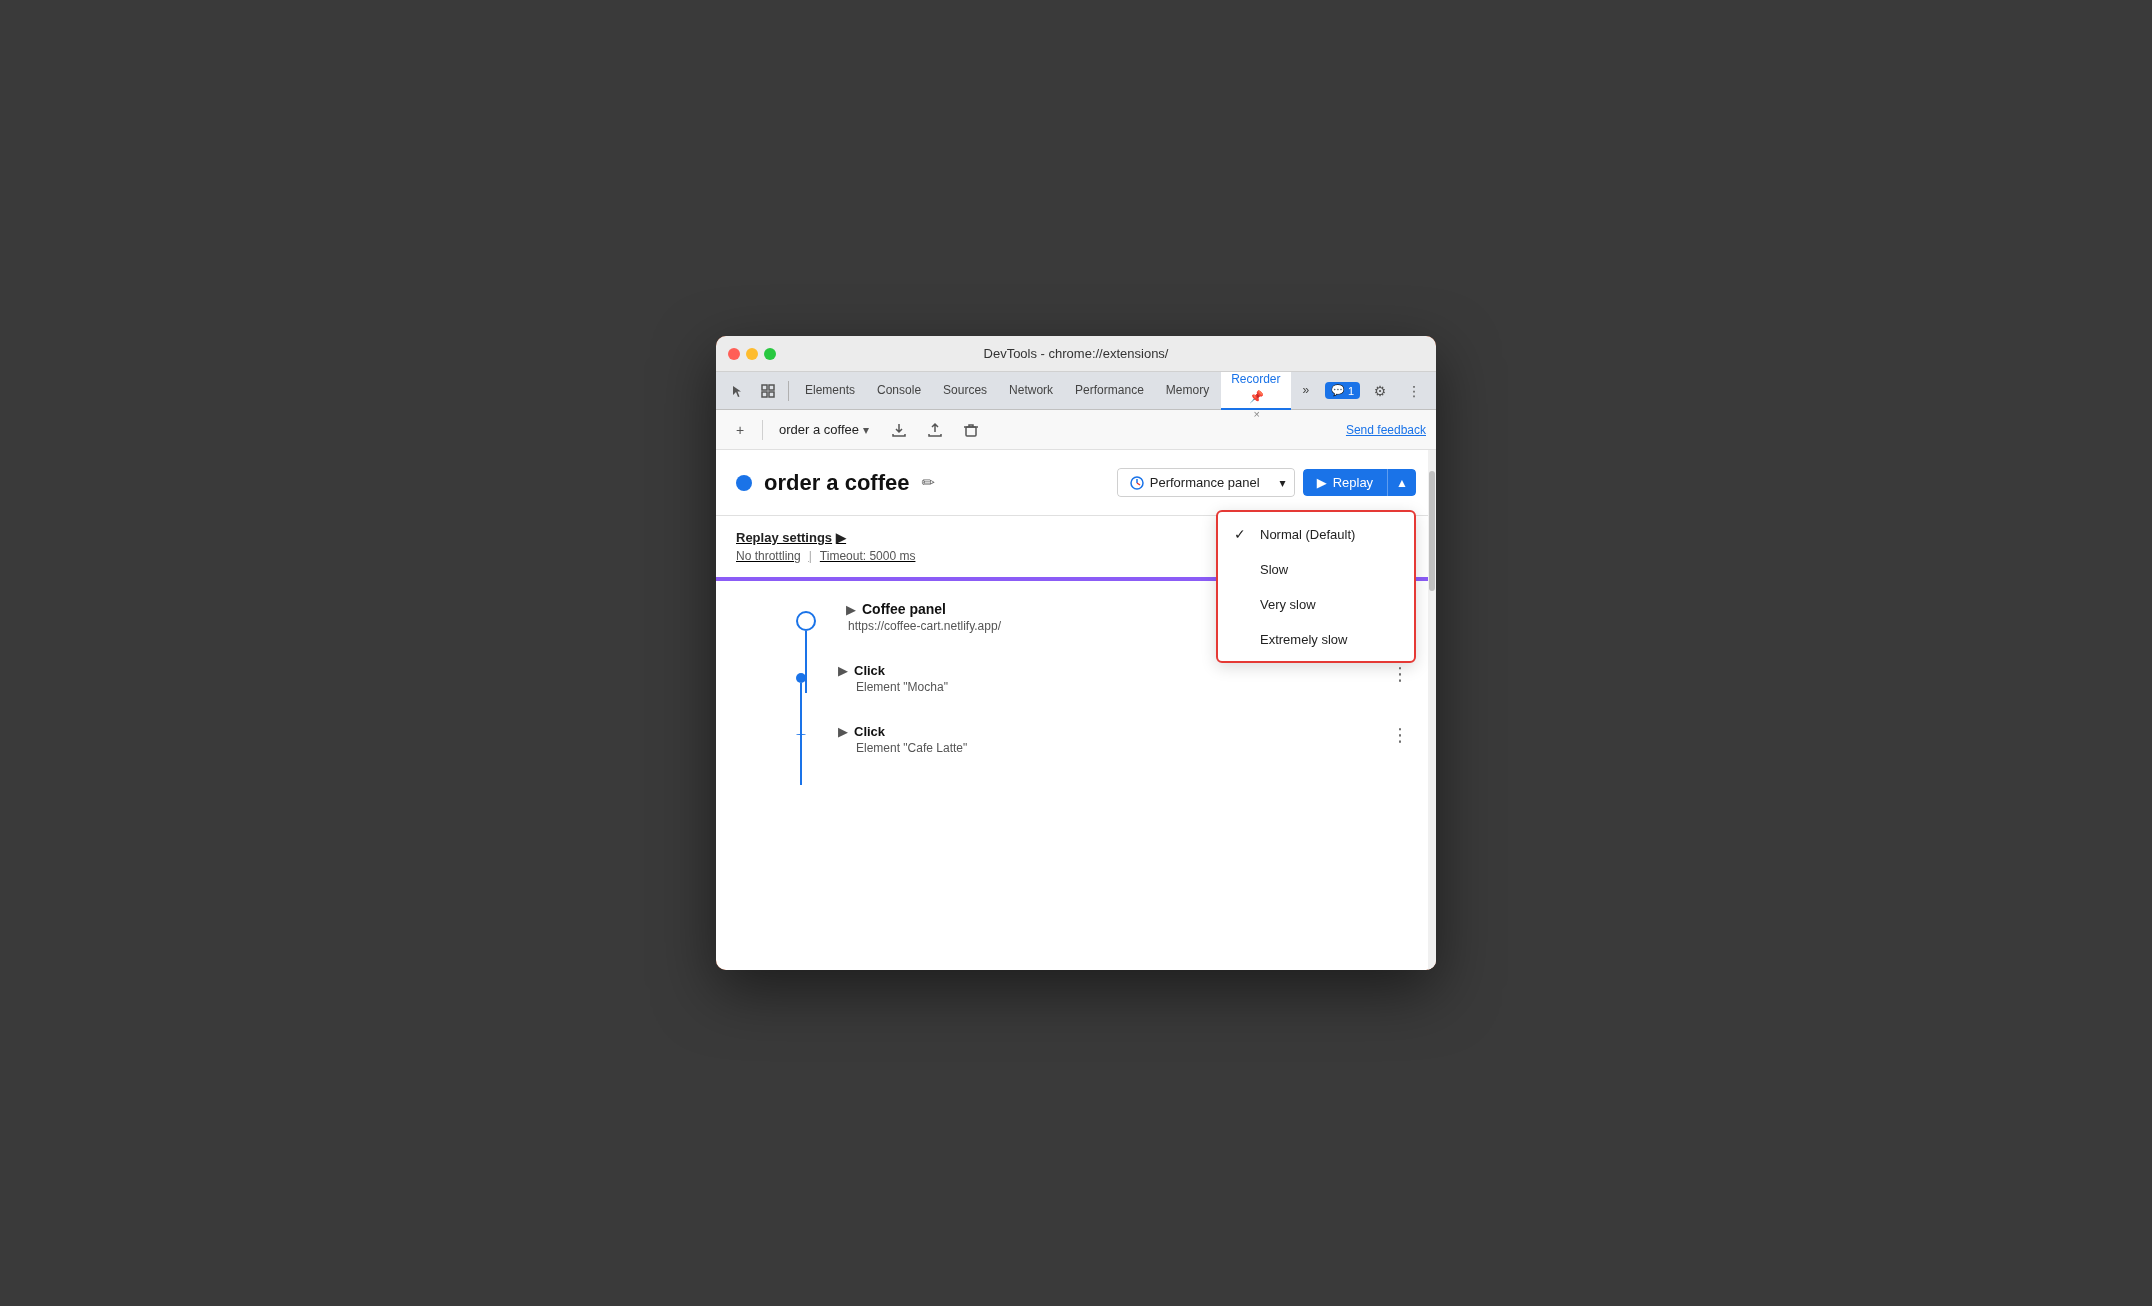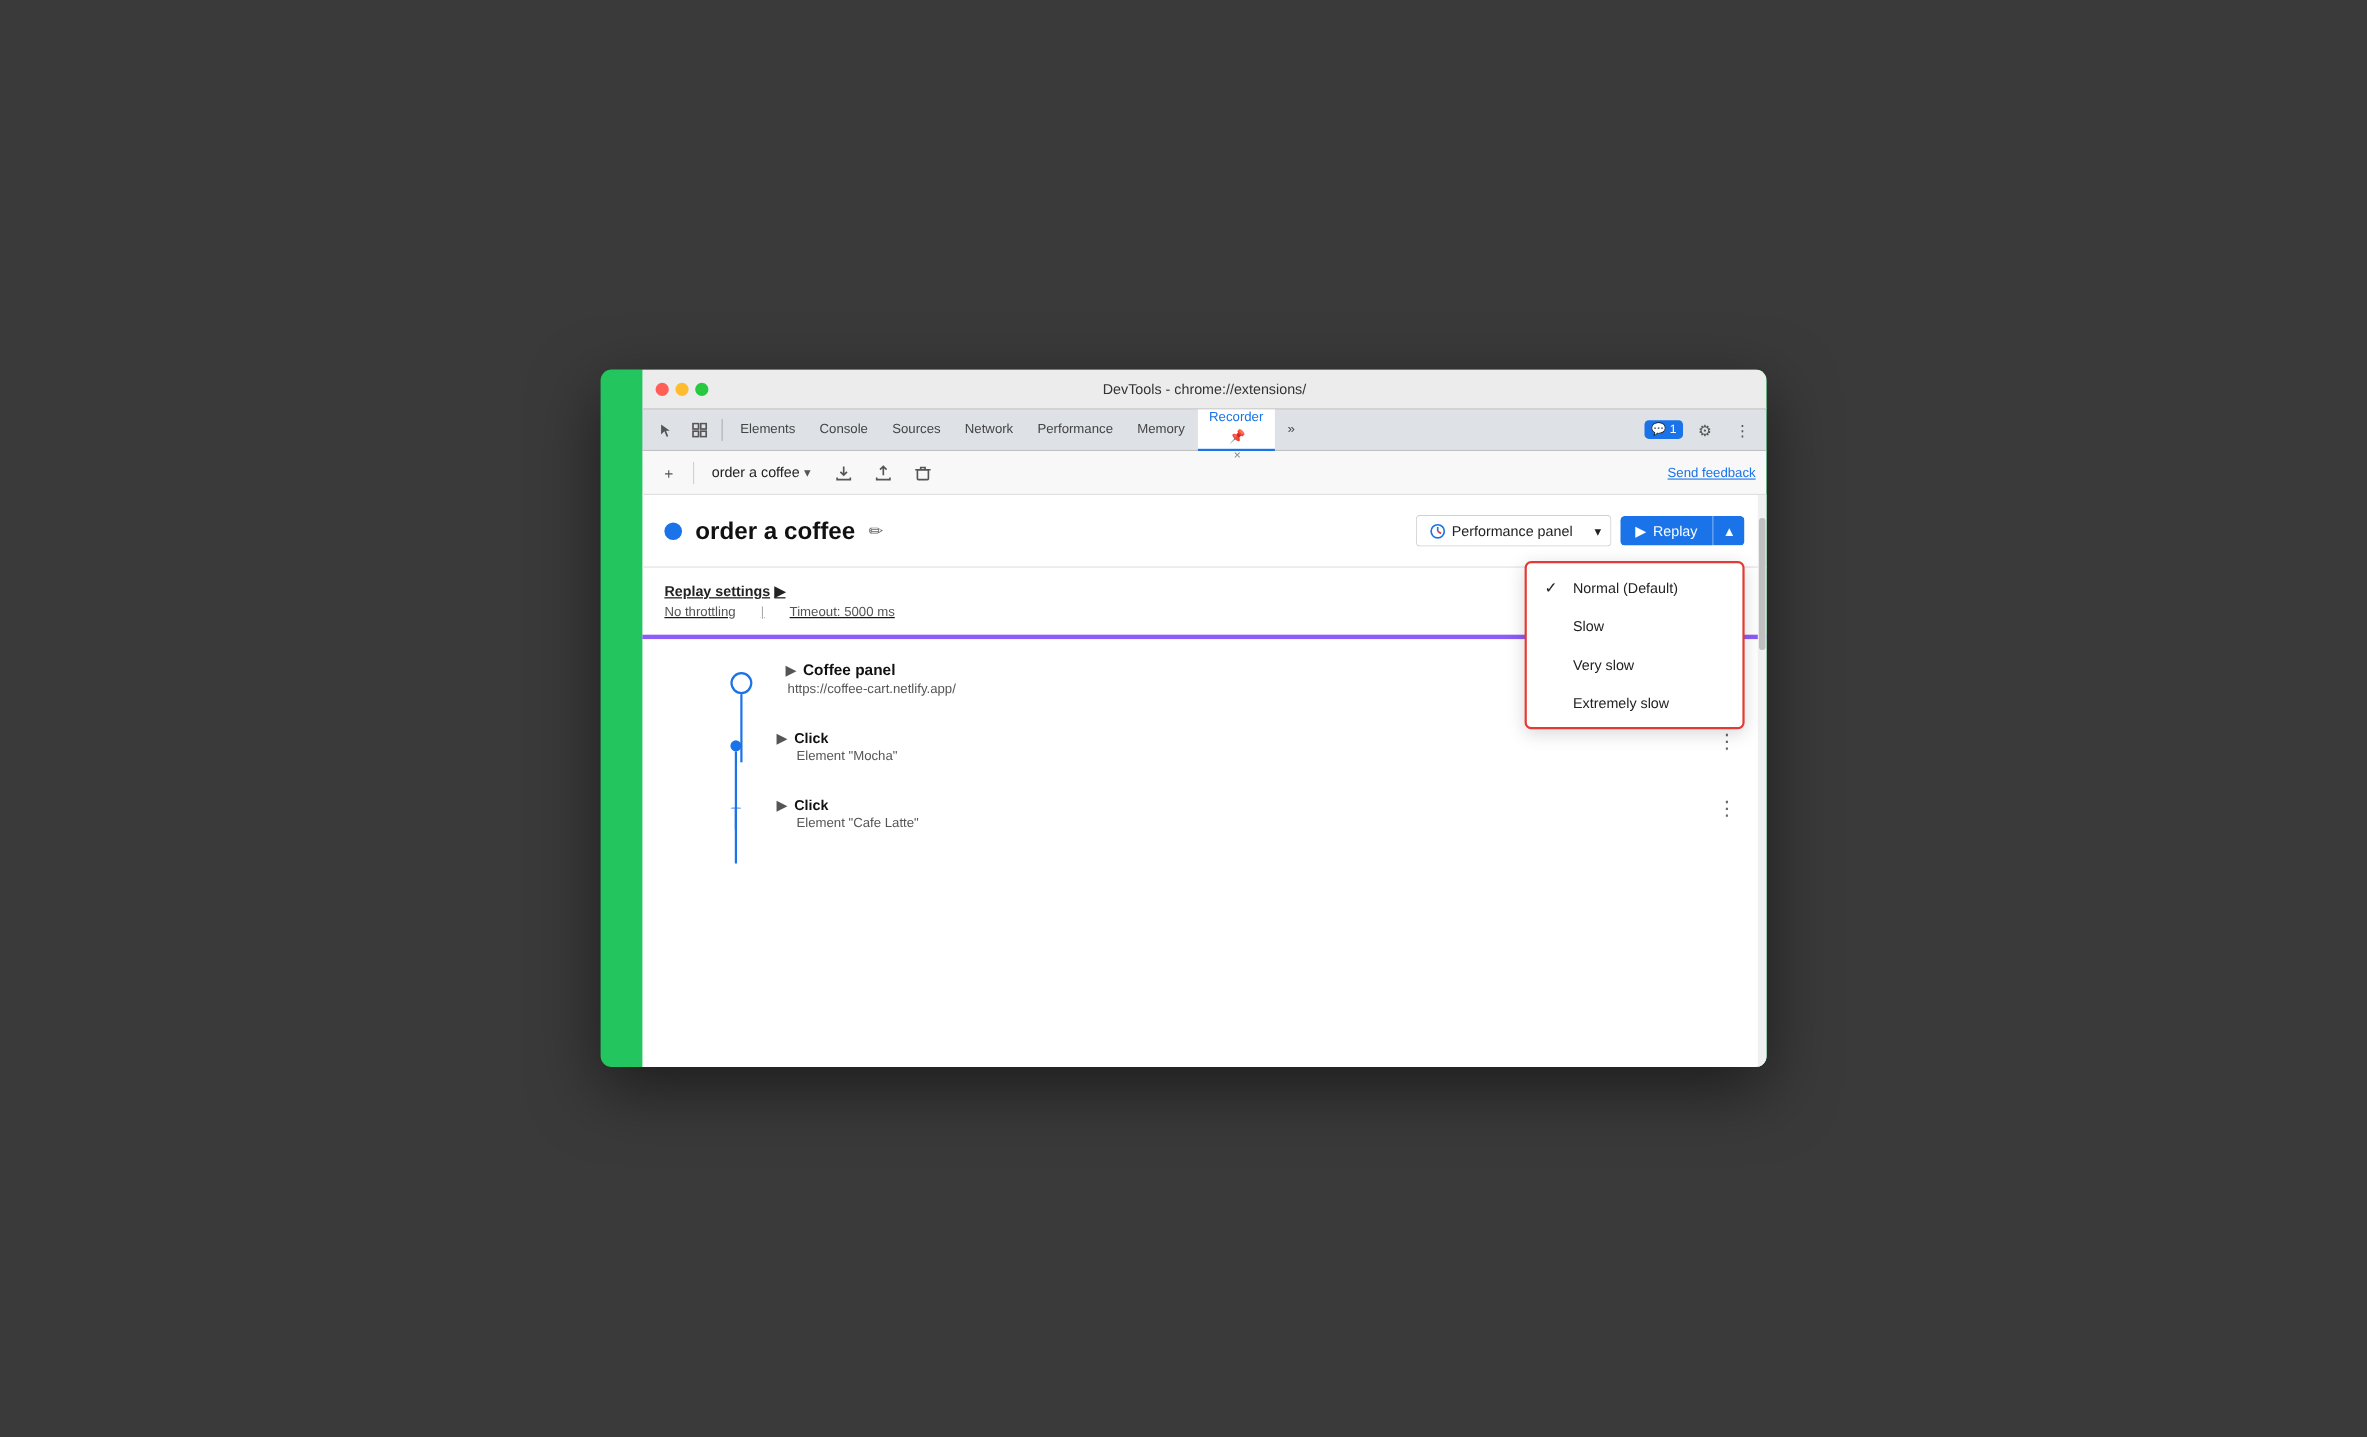--- a/index.html
+++ b/index.html
@@ -5,26 +5,25 @@
     * { box-sizing: border-box; margin: 0; padding: 0; }
     body {
       background: #3a3a3a;
       display: flex;
       justify-content: center;
       align-items: center;
       min-height: 100vh;
       font-family: -apple-system, BlinkMacSystemFont, 'Segoe UI', sans-serif;
     }
     .window {
-      width: 1060px;
-      background: #22c55e;
+      width: 720px;
+      background: #c2410c;
       border-radius: 10px;
       overflow: hidden;
       box-shadow: 0 20px 60px rgba(0,0,0,0.5);
-      padding-left: 38px;
     }
     
     .title-bar {
       background: #ececec;
       height: 36px;
       display: flex;
       align-items: center;
       justify-content: center;
       border-bottom: 1px solid #d0d0d0;
       position: relative;
@@ -295,21 +294,21 @@
       font-weight: 600;
       color: #222;
       cursor: pointer;
       display: flex;
       align-items: center;
       gap: 4px;
     }
     .replay-settings-info {
       display: flex;
       align-items: center;
-      gap: 15px;
+      gap: 0;
       margin-top: 4px;
       font-size: 12px;
       color: #555;
     }
     .settings-divider {
       color: #aaa;
       margin: 0 8px;
     }
     
     .steps-area {

